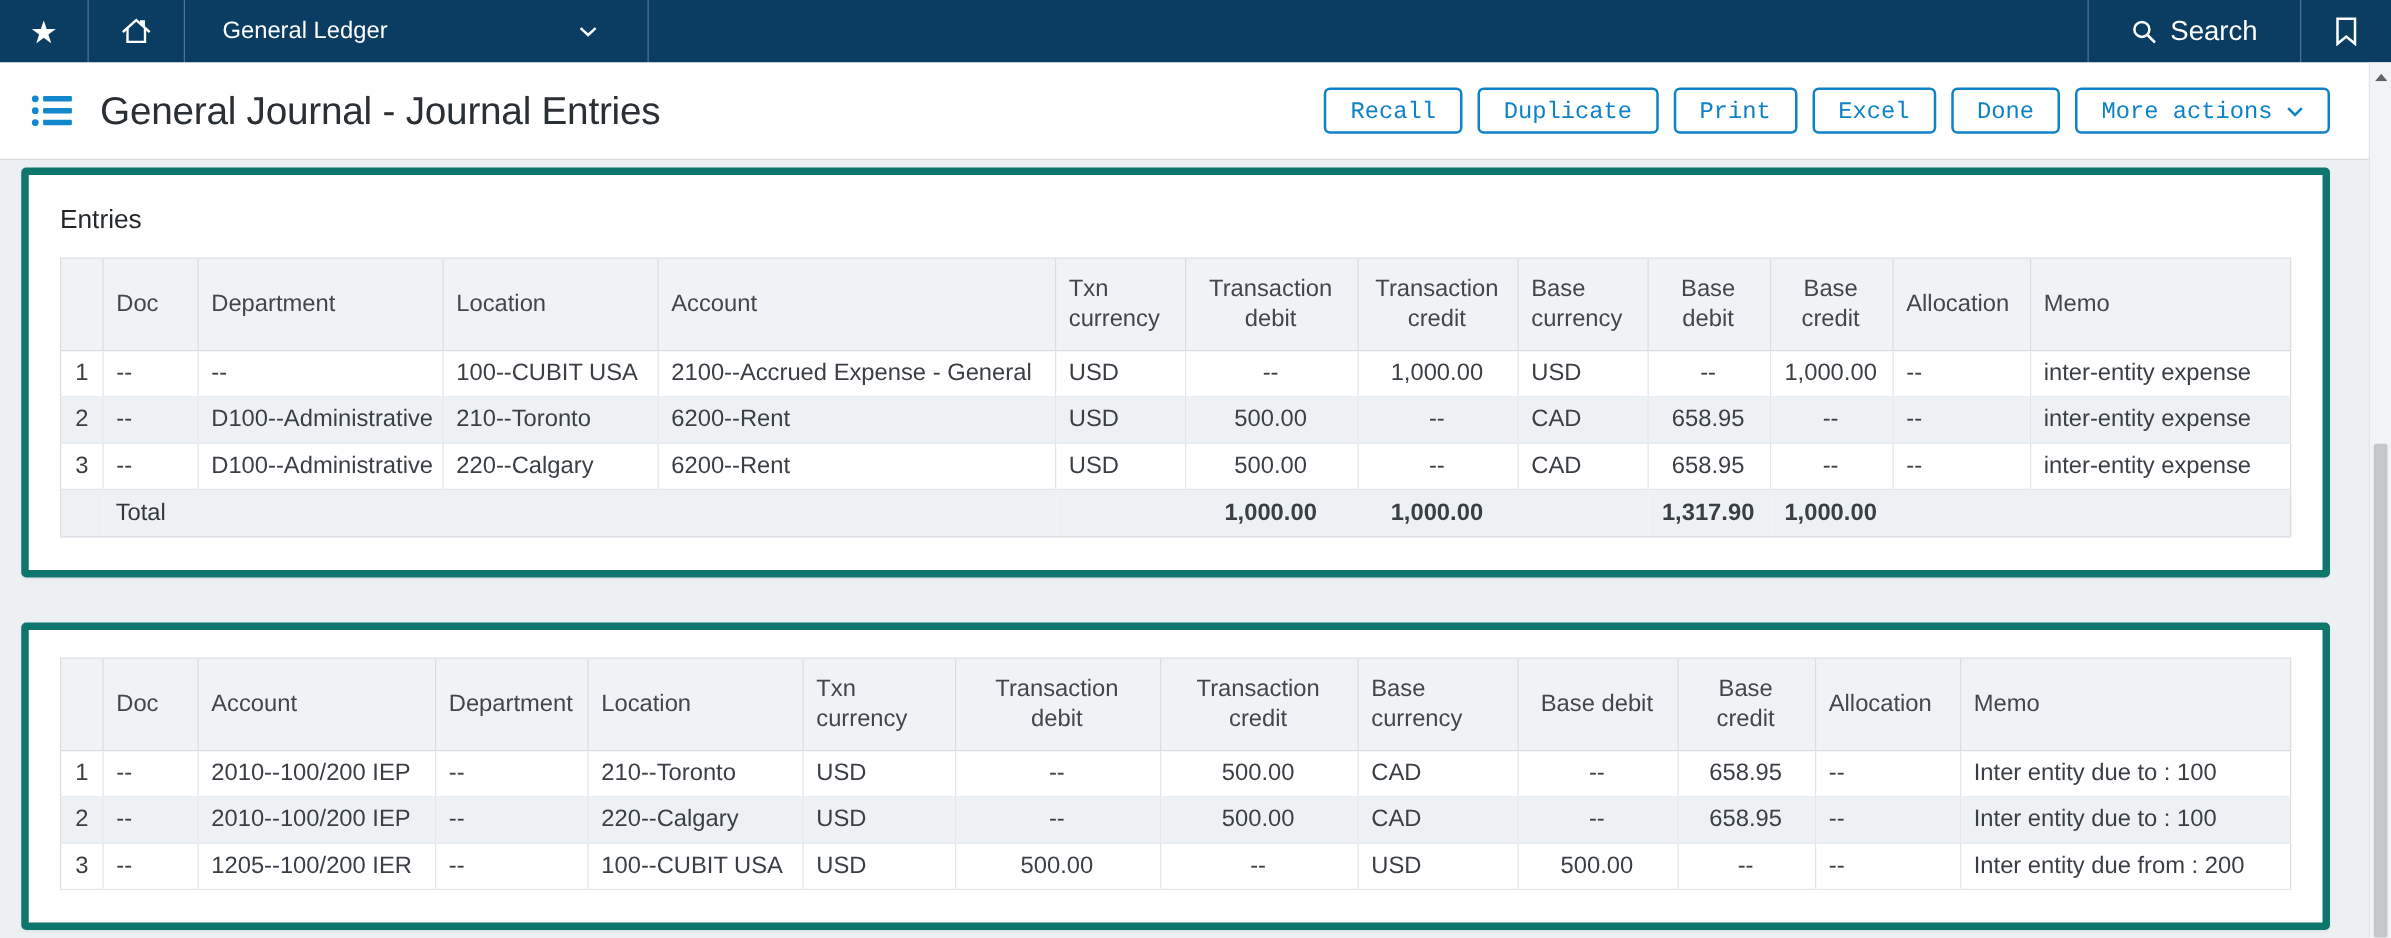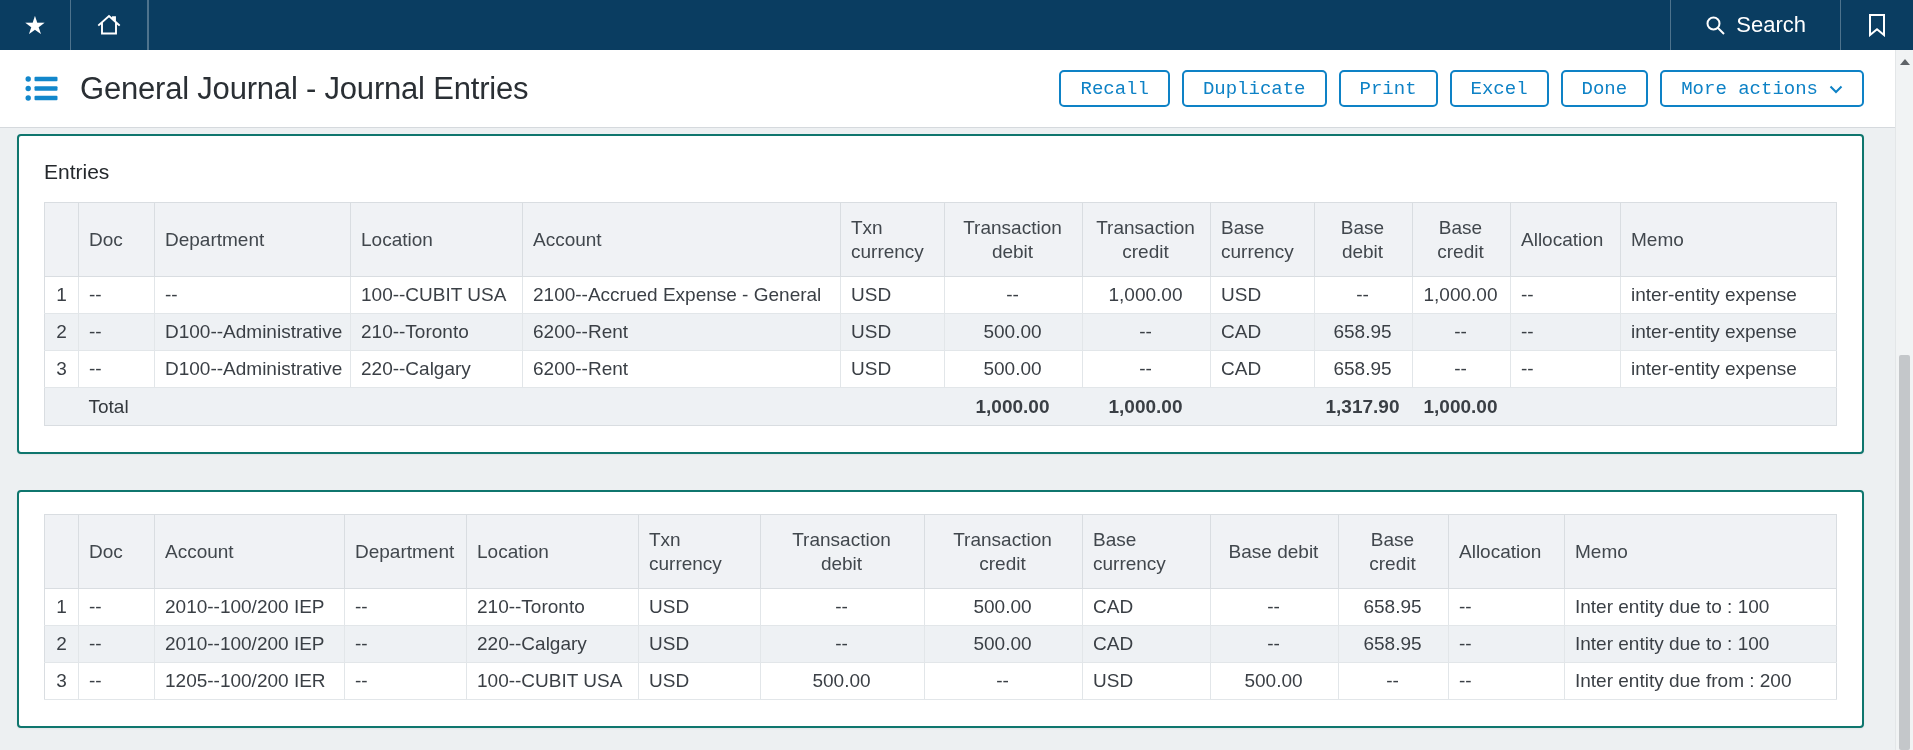--- a/index.html
+++ b/index.html
@@ -26,21 +26,21 @@
   .list-icon { margin-right:22px; cursor:pointer; display:flex; }
   .page-title { font-size:31px; font-weight:400; color:#2a2f34; letter-spacing:-.2px;text-align:right; }
   .tb-buttons { margin-left:auto; display:flex; gap:12px; align-items:center; }
   .tb-btn { background:#fff; border:2px solid var(--accent,#0e82c6); color:var(--accent,#0e82c6);
             font-family:Liberation Mono, monospace; font-size:19px; height:37px;
             padding:0 19px; border-radius:5px; cursor:pointer; display:flex; align-items:center; gap:11px; }
   .tb-btn svg { margin-top:2px; }
 
   
   .content { padding:6px 49px 0 17px; }
-  .card { background:#fff; border:2px solid #0f766e; border-radius:4px;
+  .card { background:#fff; border:6px solid #0f766e; border-radius:4px;
           box-shadow:0 1px 2px rgba(0,0,0,.05); padding:22px 25px 26px 25px; }
   .card + .card { margin-top:36px; }
   .section-title { font-size:21px; color:#24282c; font-weight:400; margin:2px 0 18px 0; }
 
   table { width:100%; border-collapse:collapse; table-layout:fixed;
           font-size:19px; color:#3a3f45;
           border-left:1px solid #d9dde1; border-right:1px solid #d9dde1; }
   thead th { background:#f0f2f5; font-weight:400; color:#41474d; text-align:left;
              height:74px; vertical-align:middle; padding:6px 12px 6px 10px; line-height:1.26;
              border-top:1px solid #d9dde1; border-bottom:1px solid #d9dde1; }
@@ -69,20 +69,26 @@
   <div class="nav-block nav-star">
     <span class="star-glyph">★</span>
   </div>
   <div class="nav-sep"></div>
   <div class="nav-block nav-home">
     <svg width="26" height="24" viewBox="0 0 26 24">
       <path d="M3 12 L13 3 L23 12 M6 10.5 V20.5 H20 V10.5 M19 7.5 V4.2 H17 V6" fill="none" stroke="#fff" stroke-width="1.9" stroke-linecap="square"></path>
     </svg>
   </div>
   <div class="nav-sep"></div>
+  <div class="nav-block nav-menu">
+    <span>General Ledger</span>
+    <svg width="15" height="9" viewBox="0 0 15 9">
+      <polyline points="1.5,1.5 7.5,7 13.5,1.5" fill="none" stroke="#fff" stroke-width="2"></polyline>
+    </svg>
+  </div>
   <div class="nav-sep"></div>
 
   <div class="nav-right">
     <div class="nav-sep"></div>
     <div class="nav-block nav-search">
       <svg width="21" height="21" viewBox="0 0 21 21">
         <circle cx="8.5" cy="8.5" r="6" fill="none" stroke="#fff" stroke-width="2"></circle>
         <line x1="13" y1="13" x2="19" y2="19" stroke="#fff" stroke-width="2"></line>
       </svg>
       <span>Search</span>

